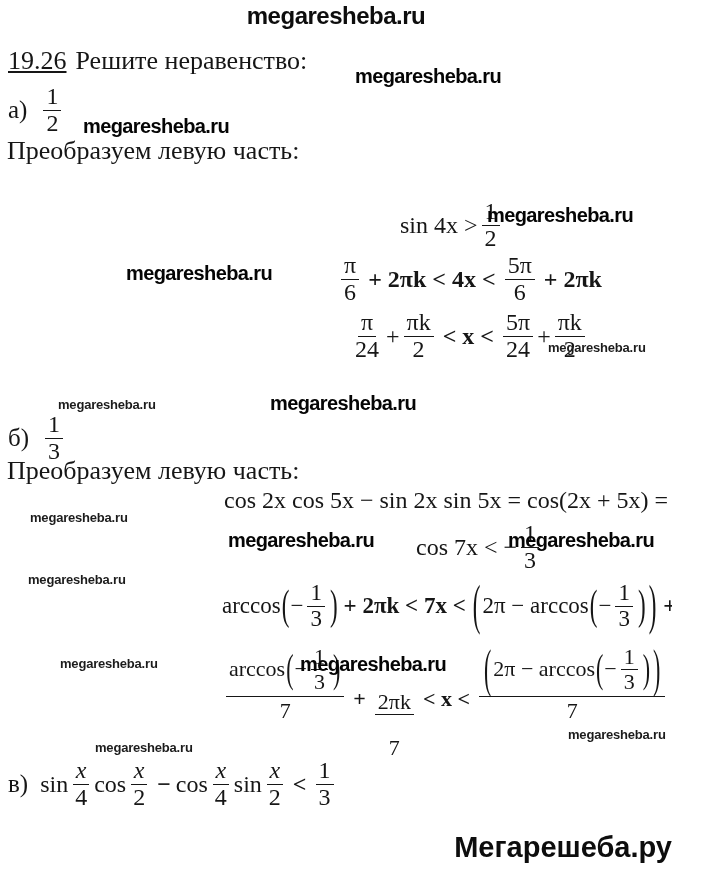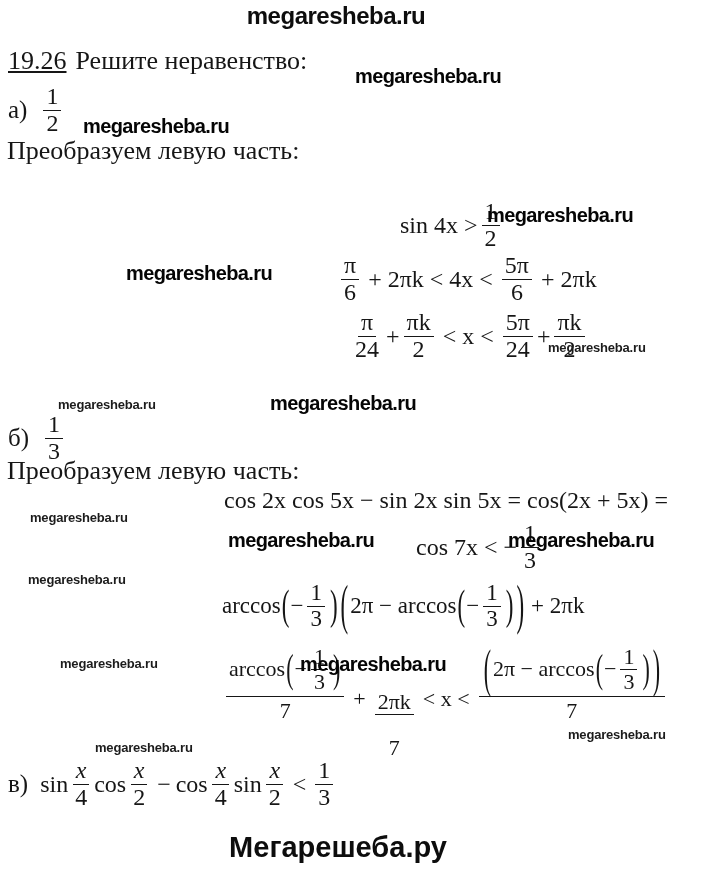--- a/index.html
+++ b/index.html
@@ -1,42 +1,42 @@
 <!DOCTYPE html>
 <html><head>
 <meta charset="utf-8">
 <style>
   html,body { margin:0; padding:0; background:#fff; }
   .page { position:relative; width:672px; height:870px; background:#ffffff; overflow:hidden;
           font-family:"Liberation Serif", serif; color:#161616; }
 
   .site-title { position:absolute; top:2px; left:0; right:0; text-align:center;
                 font:bold 24px "Liberation Sans", sans-serif; letter-spacing:-0.5px; color:#0d0d0d; }
-  .site-footer { position:absolute; top:831px; left:4px; right:0; text-align:center;
+  .site-footer { position:absolute; top:831px; left:4px; right:0; text-align:right;
                  font:bold 29px "Liberation Sans", sans-serif; color:#0d0d0d; }
 
   .wm-b { position:absolute; font:bold 20px "Liberation Sans", sans-serif;
           letter-spacing:-0.6px; color:#050505; white-space:nowrap; z-index:5; }
   .wm-s { position:absolute; font:bold 13px "Liberation Sans", sans-serif;
           letter-spacing:-0.2px; color:#1c1c1c; white-space:nowrap; z-index:5; }
 
   .heading { position:absolute; font-size:26px; white-space:pre; }
   .pnum { text-decoration:underline; margin-right:9px; }
 
   .math { position:absolute; display:flex; align-items:center; font-size:24px;
           white-space:pre; z-index:1; }
   .math .lbl { font-size:25px; margin-right:12px; }
 
   .frac { display:inline-flex; flex-direction:column; align-items:center;
           margin:0 4px; line-height:1.08; text-align:center; }
   .frac .num { border-bottom:1.5px solid #161616; padding:0 3px; }
   .frac .den { padding:0 3px; }
   .it { font-style:italic; }
 
-  .opr { margin:8px 5px; }
+  .opr { margin:8px 5px;font-weight:bold; }
   .paren  { display:inline-block; transform:scaleY(1.85); margin:0 1px; font-weight:400; }
   .paren2 { display:inline-block; transform:scaleY(2.4); margin:0 2px; font-weight:300; }
 
   .bigfrac { display:inline-flex; flex-direction:column; align-items:center; margin:0 4px; }
   .bigfrac .bn { display:inline-flex; align-items:center; white-space:pre;
                  border-bottom:1.6px solid #161616; padding:0 3px 2px; }
   .bigfrac .bd { padding-top:1px; }
 
   .eqb3 { font-size:23px; }
   .eqb4 { font-size:22px; align-items:flex-start; }
@@ -109,20 +109,21 @@
   <div class="wm-b" style="left:508px;top:529px">megaresheba.ru</div>
 
   <div class="wm-s" style="left:28px;top:572px">megaresheba.ru</div>
 
   <div class="math eqb3" style="left:222px;top:581px">
     <span>arccos</span>
     <span class="paren">(</span>
     <span>−</span>
     <span class="frac"><span class="num">1</span><span class="den">3</span></span>
     <span class="paren">)</span>
+    <span class="opr">+ 2πk &lt; 7x &lt;</span>
     <span class="paren2">(</span>
     <span>2π − arccos</span>
     <span class="paren">(</span>
     <span>−</span>
     <span class="frac"><span class="num">1</span><span class="den">3</span></span>
     <span class="paren">)</span>
     <span class="paren2">)</span>
     <span class="opr">+ 2πk</span>
   </div>
 

